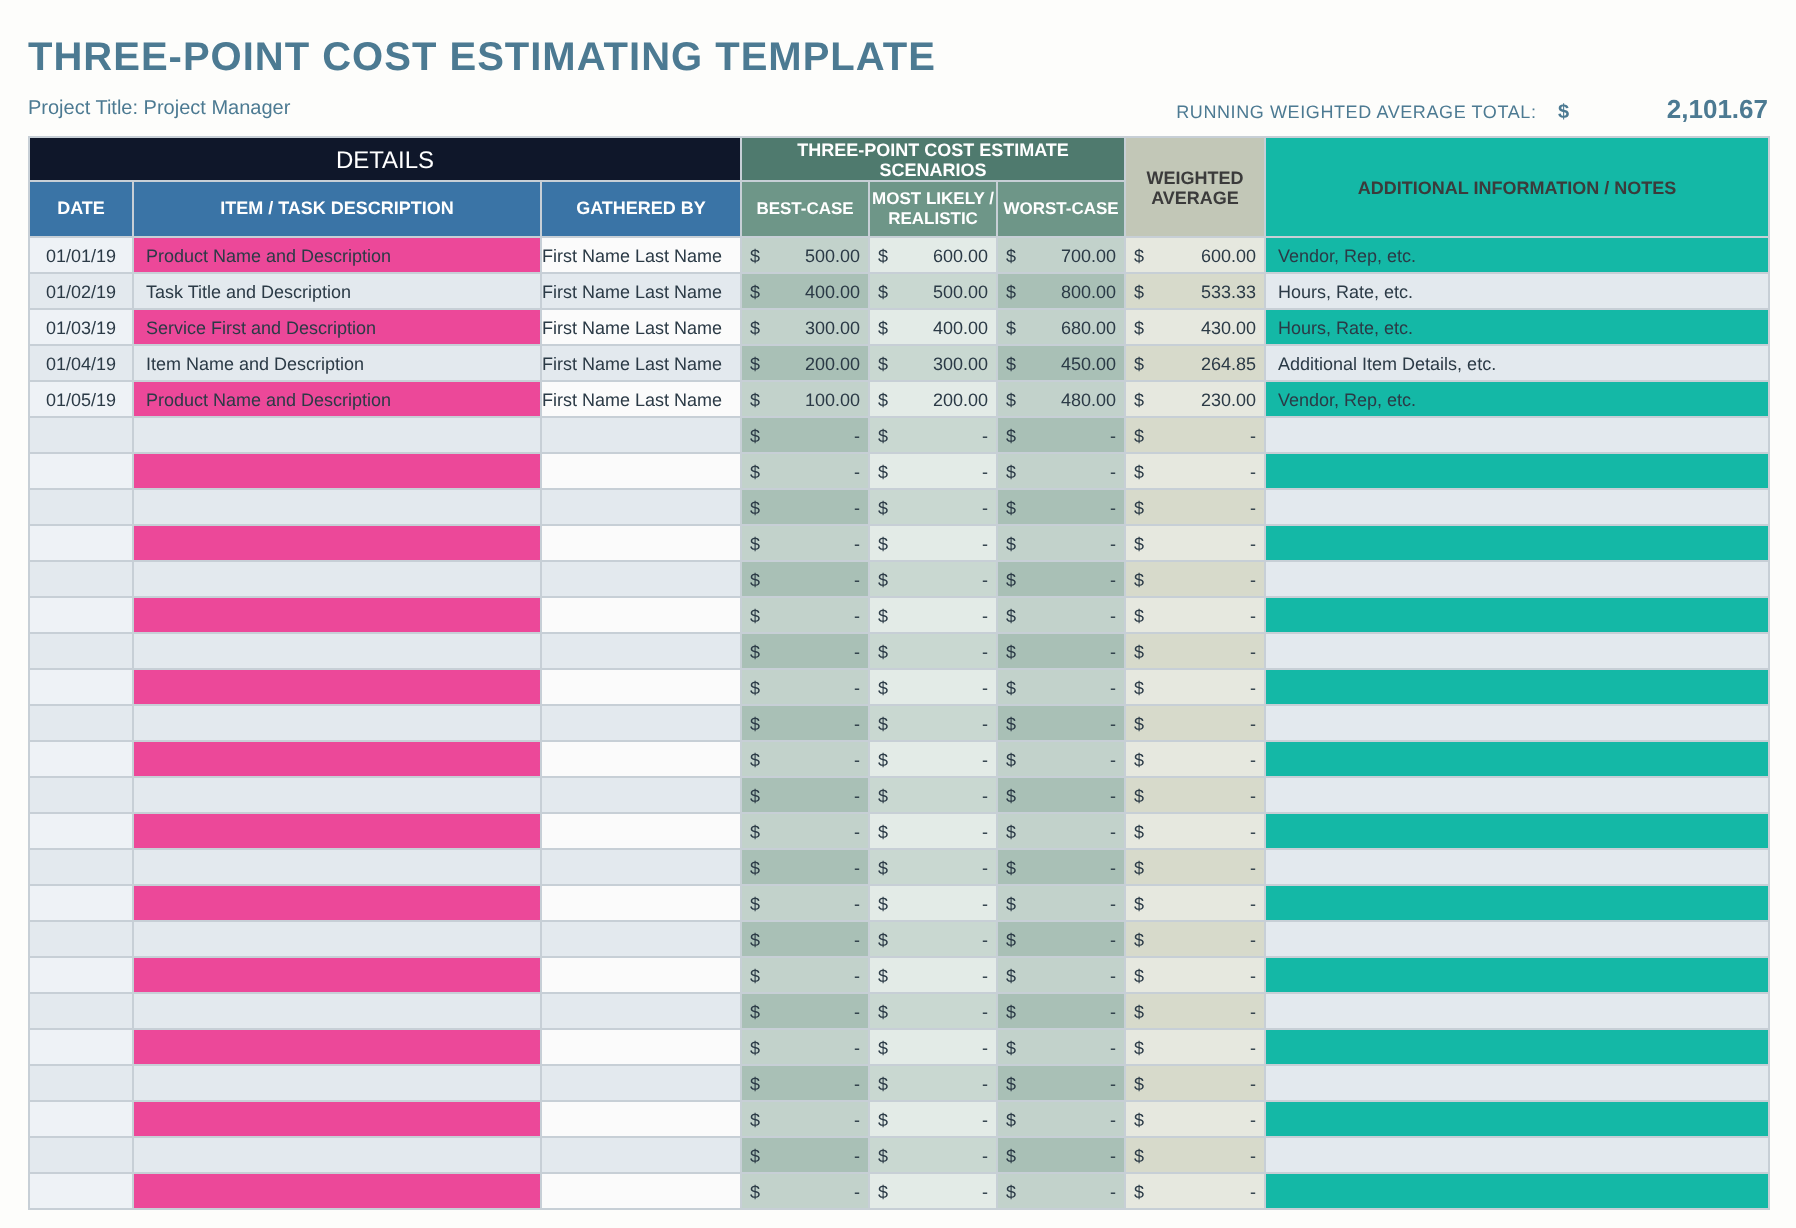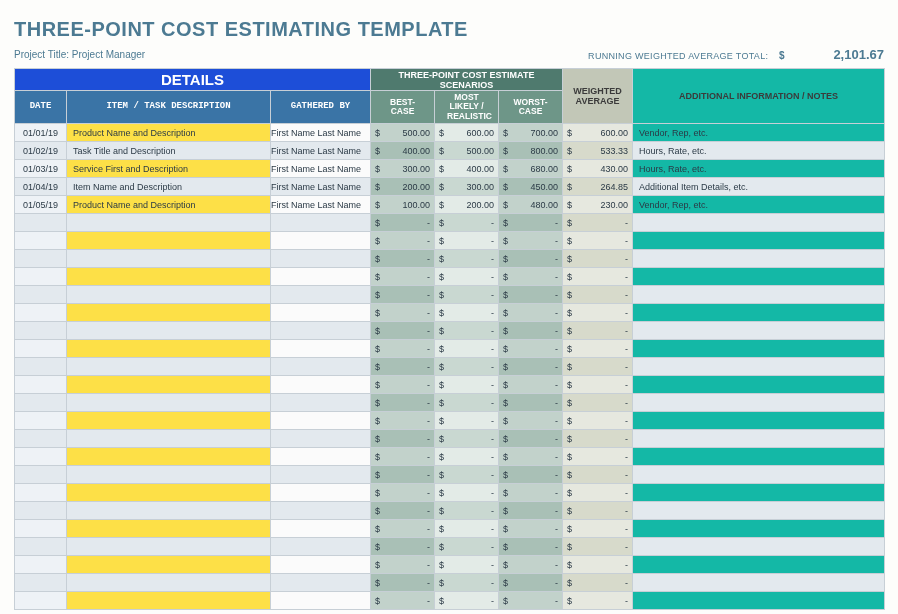--- a/index.html
+++ b/index.html
@@ -52,32 +52,32 @@
   col.c-date  { width: 52px; }
   col.c-item  { width: 204px; }
   col.c-gath  { width: 100px; }
   col.c-best  { width: 64px; }
   col.c-most  { width: 64px; }
   col.c-worst { width: 64px; }
   col.c-wavg  { width: 70px; }
   col.c-notes { width: 252px; }
 
   
-  .hdr-details { background:#1d4ed8; color:#fff; font-weight:700; font-size:15px; text-align:center; height:22px;}
+  .hdr-details { background:#0f172a; color:#fff; font-weight:400; font-size:12px; text-align:center; height:22px;}
   .hdr-scen    { background:#4f7a6e; color:#fff; font-weight:700; font-size:9px; text-align:center; height:22px;}
-  .hdr-blue    { background:#3a74a6; color:#fff; font-weight:700; font-size:9px; text-align:center; height:28px; line-height:1.1;font-family:Liberation Mono, monospace; }
-  .hdr-green   { background:#6e9688; color:#fff; font-weight:700; font-size:8.5px; text-align:center; height:28px; line-height:1.1; padding:2px 12px;}
+  .hdr-blue    { background:#3a74a6; color:#fff; font-weight:700; font-size:9px; text-align:center; height:28px; line-height:1.1; }
+  .hdr-green   { background:#6e9688; color:#fff; font-weight:700; font-size:8.5px; text-align:center; height:28px; line-height:1.1; padding:2px 0;}
   .hdr-grey    { background:#c2c7b7; color:#3b3b3b; font-weight:700; font-size:9px; text-align:center; }
   .hdr-notes   { background:#14b8a6; color:#3b3b3b; font-weight:700; font-size:9px; text-align:center; }
 
   tbody tr { height:18px; }
   tbody td { font-size:9px; }
 
   .cell-date  { background:#eef2f6; text-align:center; color:#2b3a46;}
-  .cell-item  { background:#fde047; padding-left:6px; color:#2b3a46;}
+  .cell-item  { background:#ec4899; padding-left:6px; color:#2b3a46;}
   .cell-gath  { background:#fbfbfb; padding-left:0; color:#2b3a46;}
   .cell-notes { background:#14b8a6; padding-left:6px; color:#2b3a46;}
 
   .cell-best  { background:#c2d2cb; }
   .cell-most  { background:#e3ebe7; }
   .cell-worst { background:#c2d2cb; }
   .cell-wavg  { background:#e6e8df; }
 
   tbody tr.alt .cell-date,
   tbody tr.alt .cell-item,

